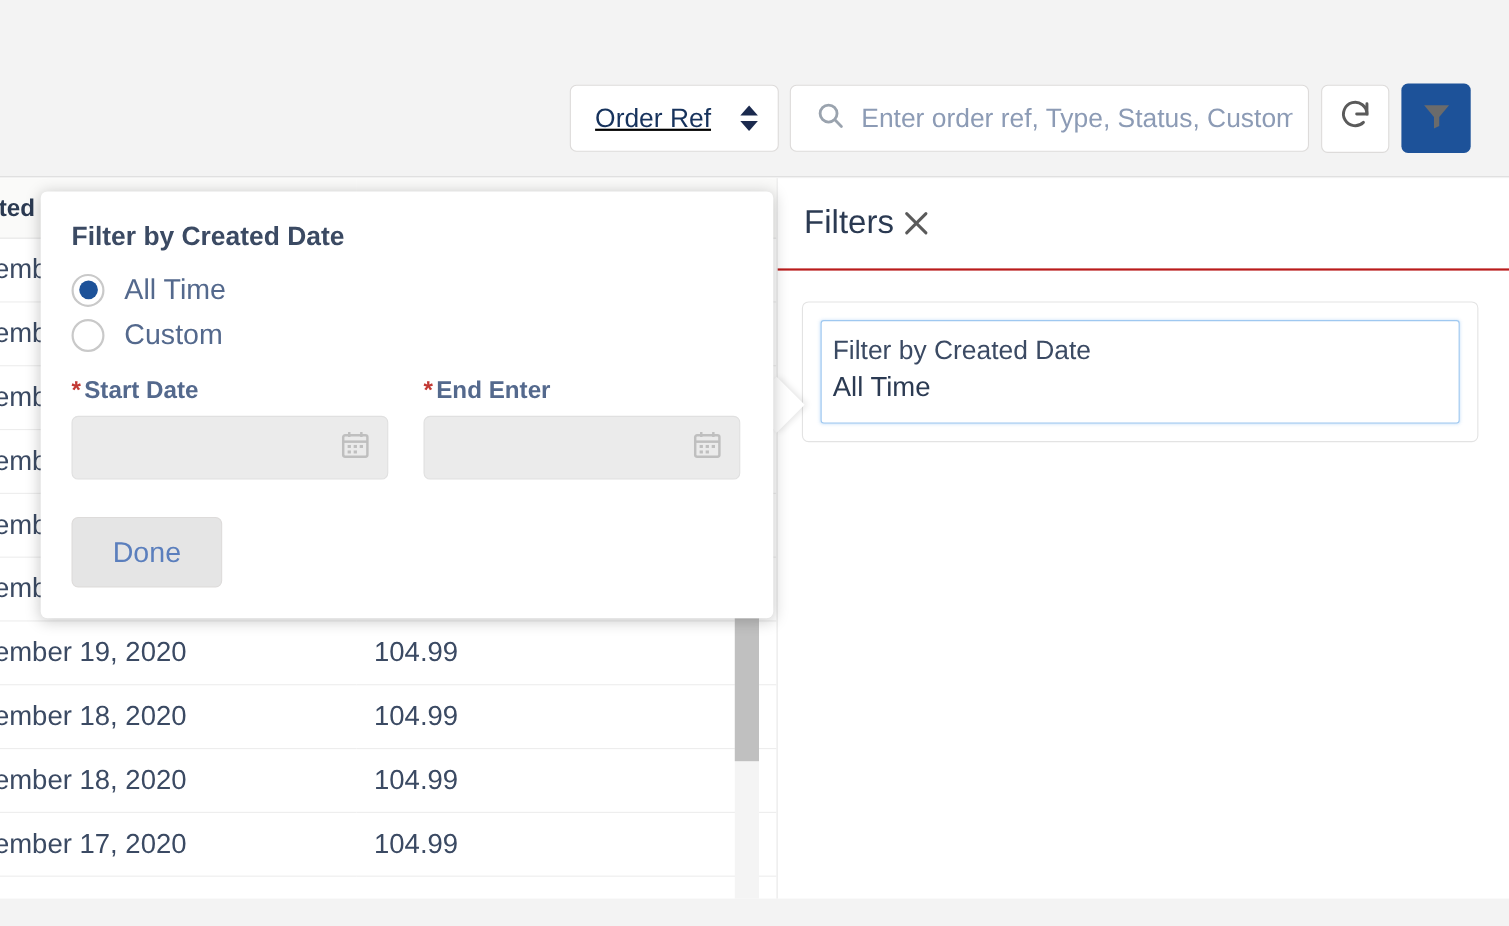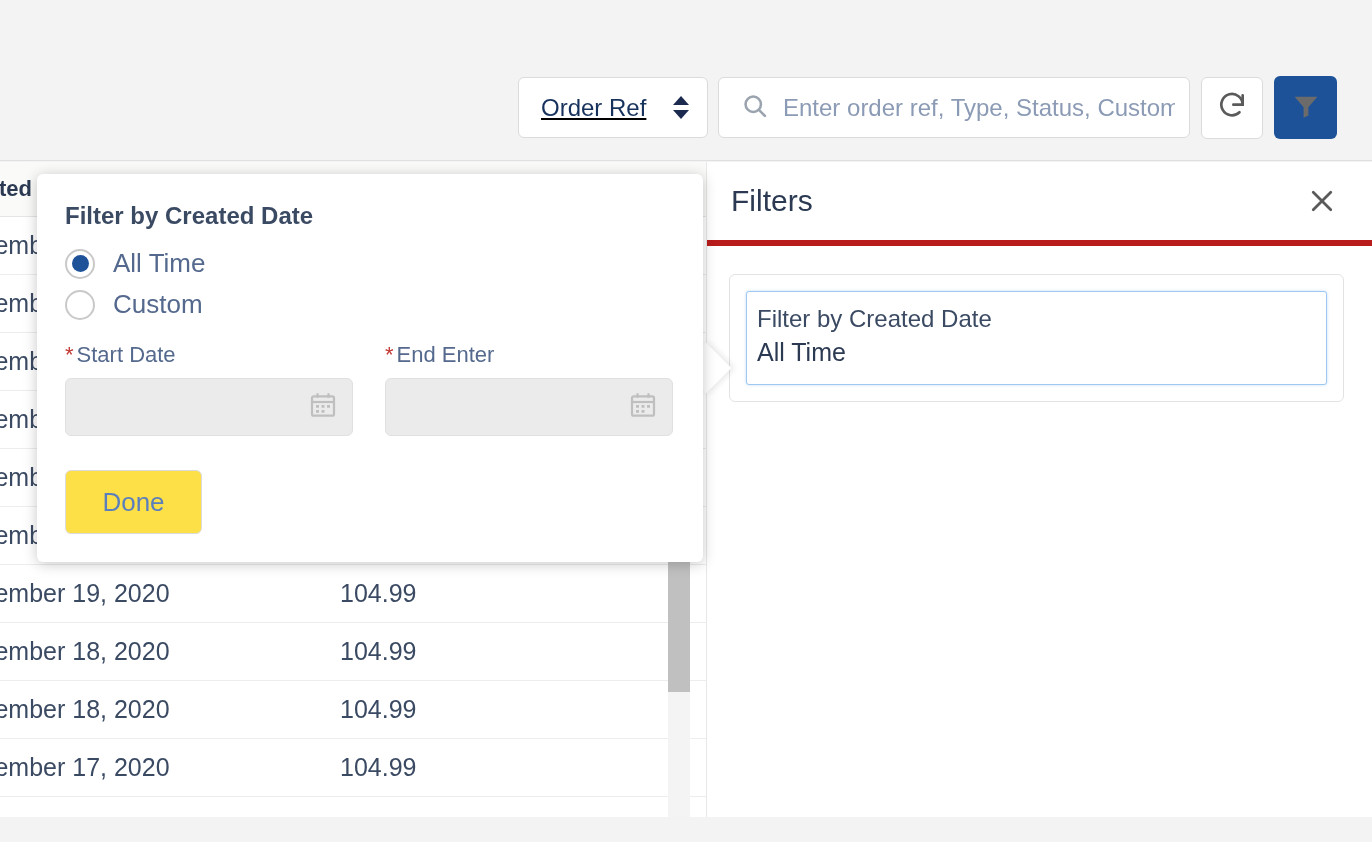--- a/index.html
+++ b/index.html
@@ -176,24 +176,24 @@
   .filters-panel {
     position: absolute;
     left: 706px; top: 162px;
     width: 666px; height: 655px;
     background: #ffffff;
     border-left: 1px solid #e8e8e8;
   }
   .filters-header {
     display: flex;
     align-items: center;
-    justify-content: space-between;
+    justify-content: flex-start;
     height: 84px;
     padding: 0 30px 0 24px;
-    border-bottom: 6px solid #b91c1c;
+    border-bottom: 2px solid #b91c1c;
   }
   .filters-title {
     font-size: 30px;
     color: #2b3a52;
   }
   .filters-close {
     width: 40px; height: 40px;
     display: flex; align-items: center; justify-content: center;
     cursor: pointer;
   }
@@ -278,20 +278,21 @@
   }
   .radio-label {
     font-size: 26px;
     color: #54698d;
   }
 
   .date-fields {
     display: flex;
     gap: 32px;
     margin-top: 22px;
+    font-weight: bold;
   }
   .date-field { width: 288px; }
   .date-label {
     font-size: 22px;
     color: #54698d;
     margin-bottom: 10px;
   }
   .req-star { color: #c23934; margin-right: 3px; }
   .date-input-wrap {
     position: relative;
@@ -303,21 +304,21 @@
   .date-cal-icon {
     position: absolute;
     right: 14px; top: 50%;
     transform: translateY(-50%);
     opacity: 0.65;
   }
 
   .done-row { margin-top: 34px; }
   .done-btn {
     width: 137px; height: 64px;
-    background: #fde047;
+    background: #e5e5e5;
     border: 1px solid #dddbda;
     border-radius: 6px;
     font-family: "Liberation Sans", sans-serif;
     font-size: 26px;
     color: #5b7fbd;
     cursor: pointer;
   }
 
   .bottom-strip {
     position: absolute;

